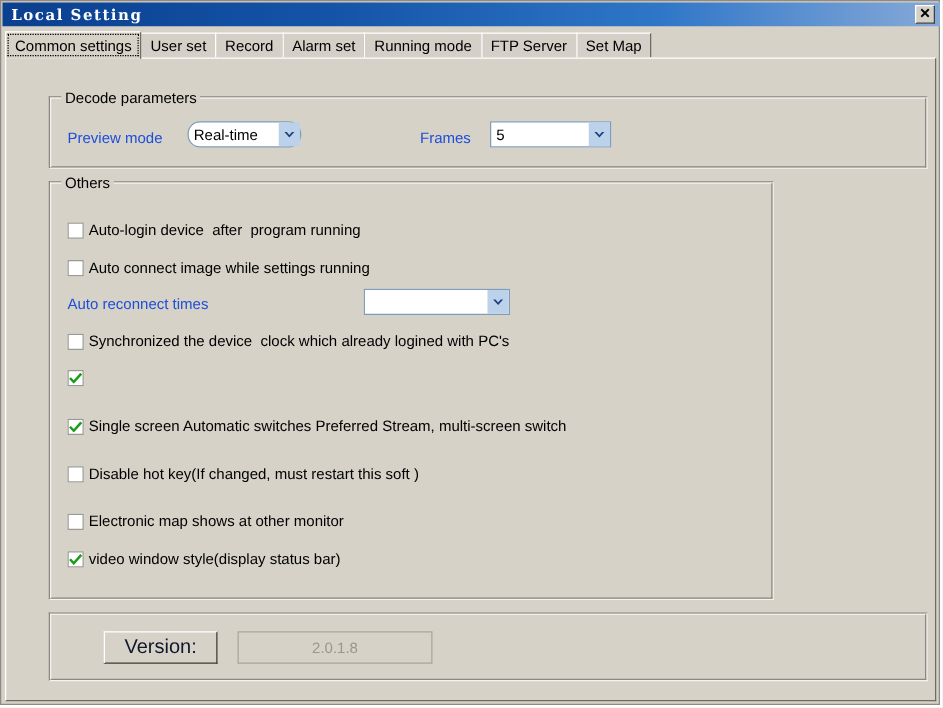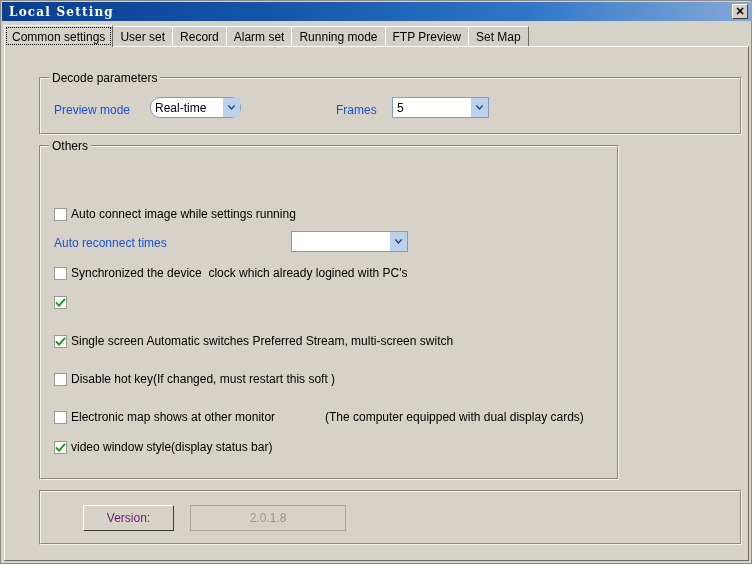--- a/index.html
+++ b/index.html
@@ -213,22 +213,22 @@
     left: 43px; top: 14px;
     width: 91px; height: 26px;
     background: #d6d2c8;
     border: 1px solid #ffffff;
     border-right-color: #3c3a35;
     border-bottom-color: #3c3a35;
     box-sizing: border-box;
     display: flex;
     align-items: center;
     justify-content: center;
-    font-size: 12px;
-    color: #701a75;
+    font-size: 16px;
+    color: #0f172a;
     cursor: pointer;
   }
   #version-value {
     position: absolute;
     left: 150px; top: 14px;
     width: 156px; height: 26px;
     background: #d6d2c8;
     border: 1px solid #a9a59d;
     box-sizing: border-box;
     display: flex;
@@ -258,21 +258,21 @@
     <div class="tab">
         <span>Record</span>
       </div>
     <div class="tab">
         <span>Alarm set</span>
       </div>
     <div class="tab">
         <span>Running mode</span>
       </div>
     <div class="tab">
-        <span>FTP Preview</span>
+        <span>FTP Server</span>
       </div>
     <div class="tab">
         <span>Set Map</span>
       </div>
   </div>
 
   <div id="tabpage">
 
     <div class="groupbox" id="group-decode">
       <div class="inner-edge"></div>
@@ -298,20 +298,26 @@
               <path d="M0.5 0.5 L4.5 5 L8.5 0.5 L6.6 0.5 L4.5 2.9 L2.4 0.5 Z" fill="#1b3f80"></path>
             </svg>
         </span>
       </div>
     </div>
 
     <div class="groupbox" id="group-others">
       <div class="inner-edge"></div>
       <span class="group-title">Others</span>
 
+      <div class="cbrow" style="left:14px; top:31px;">
+        <span class="cbox">
+          
+        </span>
+        <span class="cblabel">Auto-login device  after  program running</span>
+      </div>
 
       <div class="cbrow" style="left:14px; top:61px;">
         <span class="cbox">
           
         </span>
         <span class="cblabel">Auto connect image while settings running</span>
       </div>
 
       <span class="field-label" style="left:14px; top:90px;">Auto reconnect times</span>
       <div class="combo" style="left:251px; top:85px; width:117px; height:21px;">
@@ -353,21 +359,20 @@
         </span>
         <span class="cblabel">Disable hot key(If changed, must restart this soft )</span>
       </div>
 
       <div class="cbrow" style="left:14px; top:264px;">
         <span class="cbox">
           
         </span>
         <span class="cblabel">Electronic map shows at other monitor</span>
       </div>
-      <span class="cbnote" style="left:285px; top:264px;">(The computer equipped with dual display cards)</span>
 
       <div class="cbrow" style="left:14px; top:294px;">
         <span class="cbox checked">
           <svg width="11" height="9" viewBox="0 0 11 9">
               <path d="M1 4.4 L4 7.6 L10 0.9" stroke="#1a9b1a" stroke-width="2" fill="none"></path>
             </svg>
         </span>
         <span class="cblabel">video window style(display status bar)</span>
       </div>
     </div>

